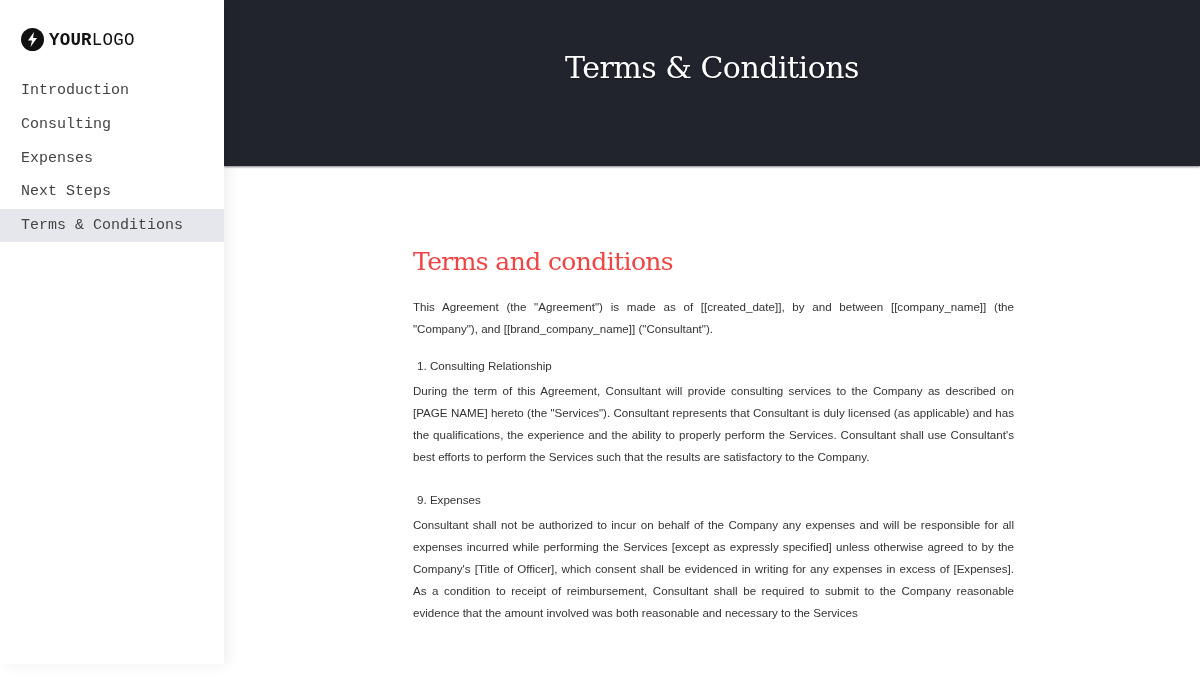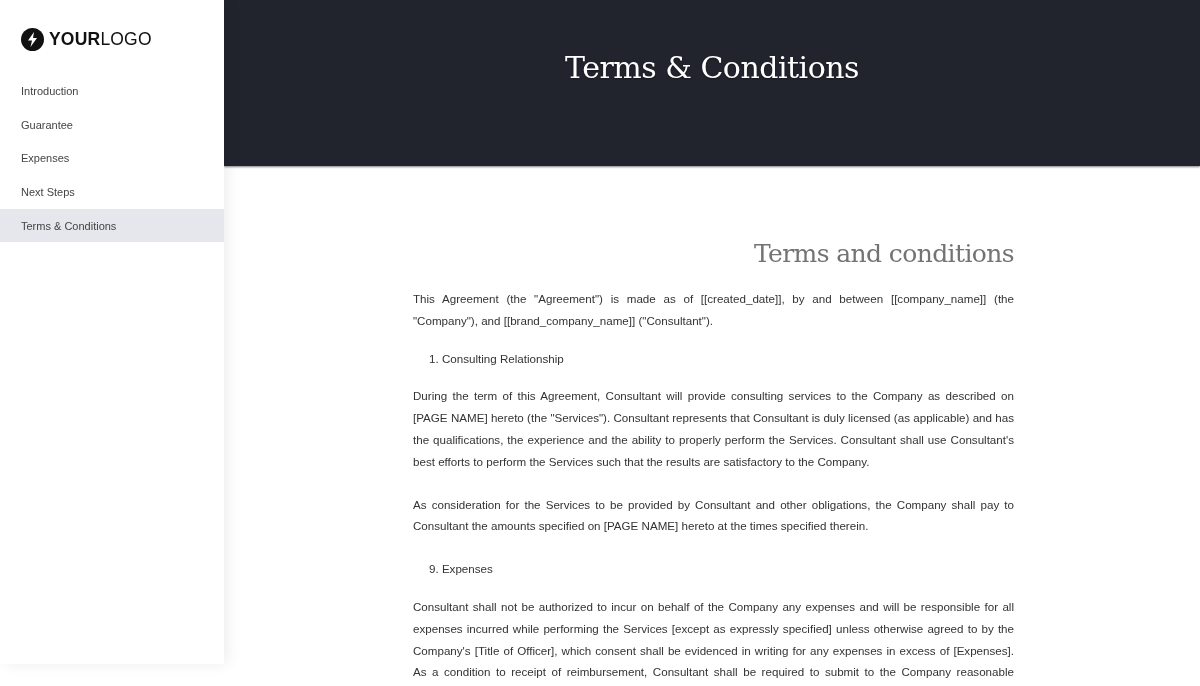--- a/index.html
+++ b/index.html
@@ -6,104 +6,103 @@
   body {
     width: 1200px; height: 686px; overflow: hidden;
     background: #ffffff;
     font-family: "Liberation Sans", sans-serif;
     position: relative;
   }
   .sidebar {
     position: absolute; left: 0; top: 0; width: 224px; height: 664px;
     background: #ffffff; z-index: 3;
     box-shadow: 4px 0 14px rgba(0,0,0,0.07);
+    font-family: Liberation Mono, monospace;
   }
   .logo {
     position: absolute; left: 21px; top: 28px;
     display: flex; align-items: center; gap: 5px;
   }
   .logo-icon {
     width: 23px; height: 23px; border-radius: 50%;
     background: #111111; display: flex; align-items: center; justify-content: center;
   }
   .logo-text { font-size: 17.5px; letter-spacing: 0.2px; color: #111; }
   .logo-text .bold { font-weight: bold; }
   .logo-text .light { font-weight: normal; }
   .nav { position: absolute; left: 0; top: 74px; width: 224px; }
   .nav-item {
     height: 33.7px; display: flex; align-items: center;
-    padding-left: 21px; font-size: 11px; color: #444; cursor: pointer;
+    padding-left: 21px; font-size: 15px; color: #444; cursor: pointer;
   }
   .nav-item.active { background: #e5e7ec; }
   .header {
     position: absolute; left: 224px; top: 0; width: 976px; height: 166px;
     background: #21242d;
     display: flex; justify-content: center;
     box-shadow: 0 1px 2px rgba(0,0,0,0.5);
   }
   .header h1 {
     margin: 0; margin-top: 50px;
     font-family: "DejaVu Serif", serif; font-weight: normal;
     font-size: 30px; color: #ffffff; letter-spacing: -0.5px;
     text-shadow: 0 1px 2px rgba(0,0,0,0.4);
   }
   .content {
     position: absolute; left: 413px; top: 226px; width: 601px;
     color: #333;
   }
   .content h2 {
-    margin: 8px 0 14px 0;
+    margin: 16px 0 14px 0;
     font-family: "DejaVu Serif", serif; font-weight: normal;
-    font-size: 25px; color: #737373; letter-spacing: -0.6px;
+    font-size: 25px; color: #ef4444; letter-spacing: -0.6px;
     line-height: 40px;
-    text-align: right;
   }
   .p {
     font-size: 11.6px; line-height: 21.8px; text-align: justify;
     margin: 0;
   }
   .intro { margin-bottom: 15px; }
   .section { margin-bottom: 21px; }
-  .section-title { font-size: 11.6px; line-height: 21.8px; color: #333; margin: 16px; }
+  .section-title { font-size: 11.6px; line-height: 21.8px; color: #333; margin: 4px; }
 </style>
 </head>
 <body>
 
 <aside class="sidebar">
   <div class="logo">
     <span class="logo-icon">
       <svg width="13" height="15" viewBox="0 0 13 15">
         <path d="M8 0 L2 8.5 L6 8.5 L4.5 15 L11 6 L7 6 Z" fill="#ffffff"></path>
       </svg>
     </span>
     <span class="logo-text"><span class="bold">YOUR</span><span class="light">LOGO</span></span>
   </div>
   <nav class="nav">
     <div class="nav-item">Introduction</div>
-    <div class="nav-item">Guarantee</div>
+    <div class="nav-item">Consulting</div>
     <div class="nav-item">Expenses</div>
     <div class="nav-item">Next Steps</div>
     <div class="nav-item active">Terms &amp; Conditions</div>
   </nav>
 </aside>
 
 <header class="header">
   <h1>Terms &amp; Conditions</h1>
 </header>
 
 <main class="content">
   <h2>Terms and conditions</h2>
   <p class="p intro">This Agreement (the "Agreement") is made as of [[created_date]], by and between [[company_name]]  (the "Company"), and [[brand_company_name]] ("Consultant").</p>
 
   <div class="section">
     <p class="section-title">1. Consulting Relationship</p>
     <p class="p">During the term of this Agreement, Consultant will provide consulting services to the Company as described on [PAGE NAME] hereto (the "Services").  Consultant represents that Consultant is duly licensed (as applicable) and has the qualifications, the experience and the ability to properly perform the Services. Consultant shall use Consultant's best efforts to perform the Services such that the results are satisfactory to the Company.</p>
   </div>
 
   <div class="section">
-    <p class="p">As consideration for the Services to be provided by Consultant and other obligations, the Company shall pay to Consultant the amounts specified on [PAGE NAME] hereto at the times specified therein.</p>
   </div>
 
   <div class="section">
     <p class="section-title">9. Expenses</p>
     <p class="p">Consultant shall not be authorized to incur on behalf of the Company any expenses and will be responsible for all expenses incurred while performing the Services [except as expressly specified] unless otherwise agreed to by the Company's [Title of Officer], which consent shall be evidenced in writing for any expenses in excess of [Expenses]. As a condition to receipt of reimbursement, Consultant shall be required to submit to the Company reasonable evidence that the amount involved was both reasonable and necessary to the Services</p>
   </div>
 </main>
 
 </body></html>

